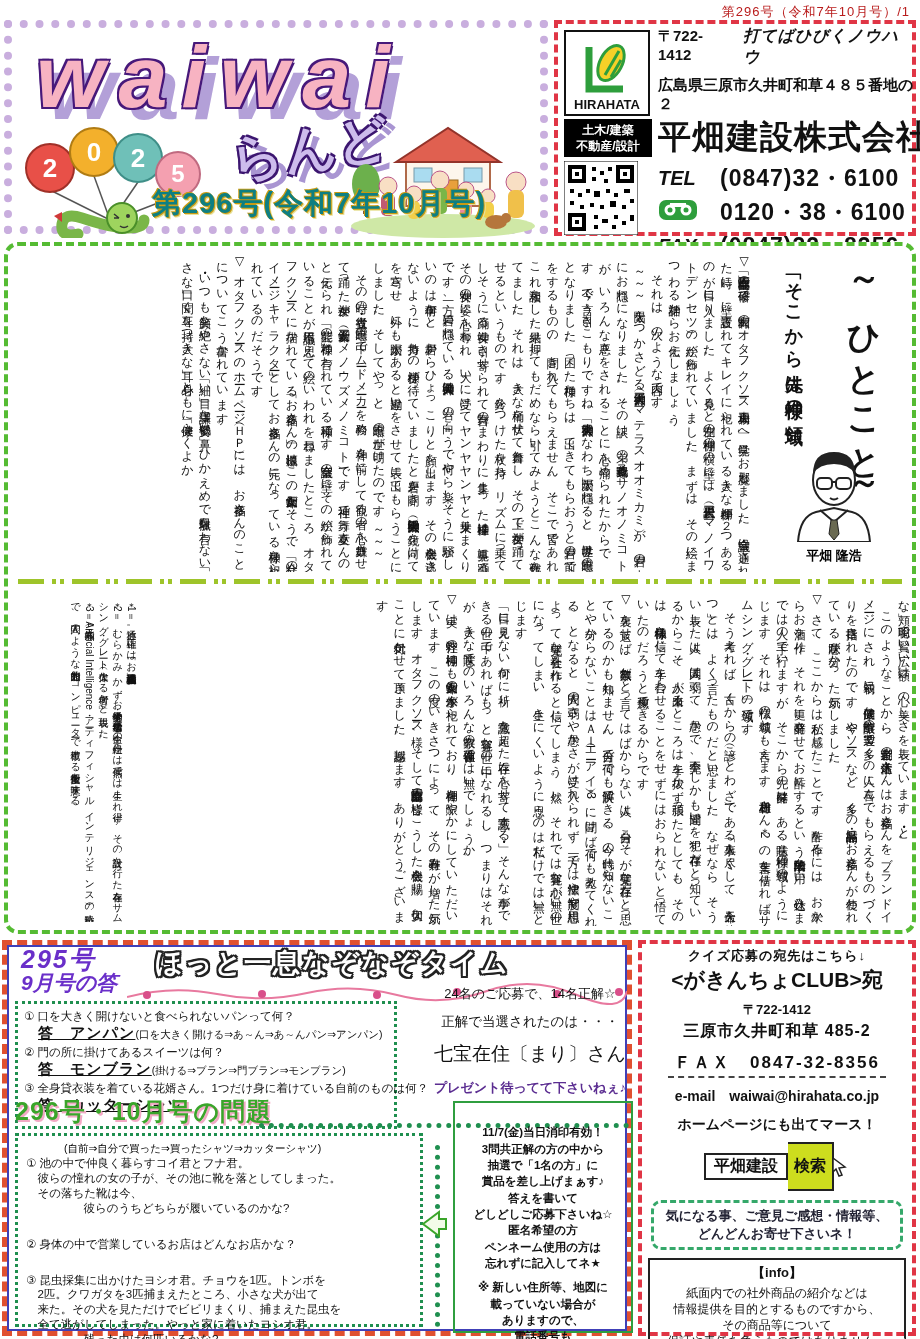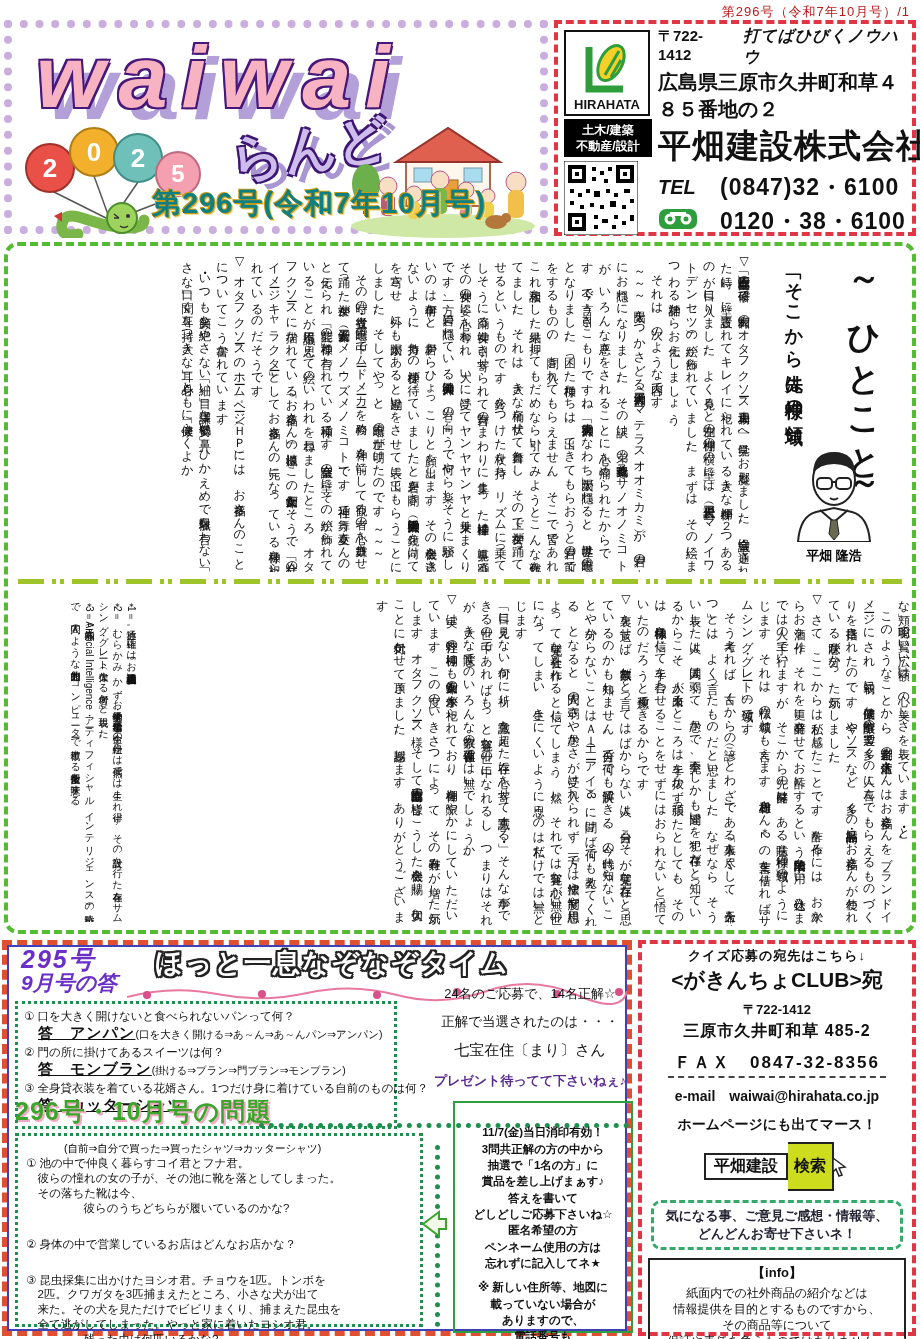--- a/index.html
+++ b/index.html
@@ -31,21 +31,21 @@
   .hira-logo-box { width:86px; height:86px; border:2px solid #111; display:flex; flex-direction:column;
                    align-items:center; justify-content:flex-end; padding-bottom:2px; }
   .hira-logo-text { font-size:13px; font-weight:bold; color:#111; letter-spacing:0; }
   .services { margin-top:3px; background:#000; color:#fff; font-size:12px; font-weight:bold;
               text-align:center; line-height:1.35; padding:3px 0; }
   .qr { margin-top:4px; }
   .co-right { position:absolute; left:100px; top:2px; width:256px; }
   .co-row1 { display:flex; gap:8px; align-items:baseline; }
   .co-postal { font-size:15px; font-weight:bold; color:#111; }
   .co-tagline { font-size:16px; font-weight:bold; font-style:italic; color:#111; letter-spacing:1px; }
-  .co-addr { font-size:20px; font-weight:bold; color:#111; margin-top:1px; letter-spacing:0; }
+  .co-addr { font-size:15px; font-weight:bold; color:#111; margin-top:8px; letter-spacing:0; }
   .co-name { font-size:33px; font-weight:bold; color:#111; letter-spacing:1px; margin-top:1px; white-space:nowrap; }
   .co-line { display:flex; align-items:center; gap:10px; margin-top:3px; }
   .co-lbl { font-size:20px; font-weight:bold; font-style:italic; width:52px; color:#111; }
   .co-num { font-size:23px; font-weight:bold; color:#111; letter-spacing:1px; white-space:nowrap; }
   .co-url { font-size:18px; font-weight:bold; }
 
   
   .article { position:absolute; left:4px; top:242px; width:912px; height:692px;
              border:4px dashed #55bb33; border-radius:14px; background:#fff; }
   .vtext { writing-mode:vertical-rl; text-orientation:mixed; color:#111; }
@@ -75,21 +75,21 @@
   .answers-box { position:absolute; left:8px; top:56px; width:382px; height:128px;
                  border:3px dotted #1f8f4f; padding:3px 6px; }
   .ans-q { font-size:11.5px; color:#111; white-space:nowrap; margin-top:2px; }
   .ans-a { font-size:15px; color:#111; white-space:nowrap; margin-left:14px; }
   .ans-a .atxt { text-decoration:underline; font-weight:bold; letter-spacing:1px; }
   .ans-a .note { font-size:10.5px; }
   .ans-note-solo { font-size:10.5px; margin-left:40px;margin-top:27px; }
   .result { position:absolute; left:420px; top:40px; width:206px; text-align:center; color:#111; }
   .res1 { font-size:13px; margin-bottom:10px; white-space:nowrap; }
   .res2 { font-size:13.5px; margin-bottom:10px; }
-  .res3 { font-size:15px; margin-bottom:12px; }
+  .res3 { font-size:19px; margin-bottom:12px; }
   .res4 { font-size:13px; color:#5b2d91; font-weight:bold; white-space:nowrap; }
   .q-hdr { position:absolute; left:8px; top:150px; font-size:25px; font-weight:bold; color:#3aa52a; letter-spacing:1px;
            text-shadow:2px 2px 0 #f2a9c4; }
   .q-dots { position:absolute; left:252px; top:178px; width:370px; border-top:5px dotted #1f8f4f; }
   .q-dots2 { position:absolute; left:428px; top:200px; height:182px; border-left:5px dotted #1f8f4f; }
   .questions-box { position:absolute; left:8px; top:188px; width:408px; height:194px;
                    border:3px dotted #1f8f4f; padding:5px 8px; font-size:11.5px; line-height:1.3;
                    white-space:pre-line; color:#111; }
   .questions-box .qq { margin-bottom:6px; }
   .deadline { position:absolute; left:446px; top:156px; width:180px; height:232px;

